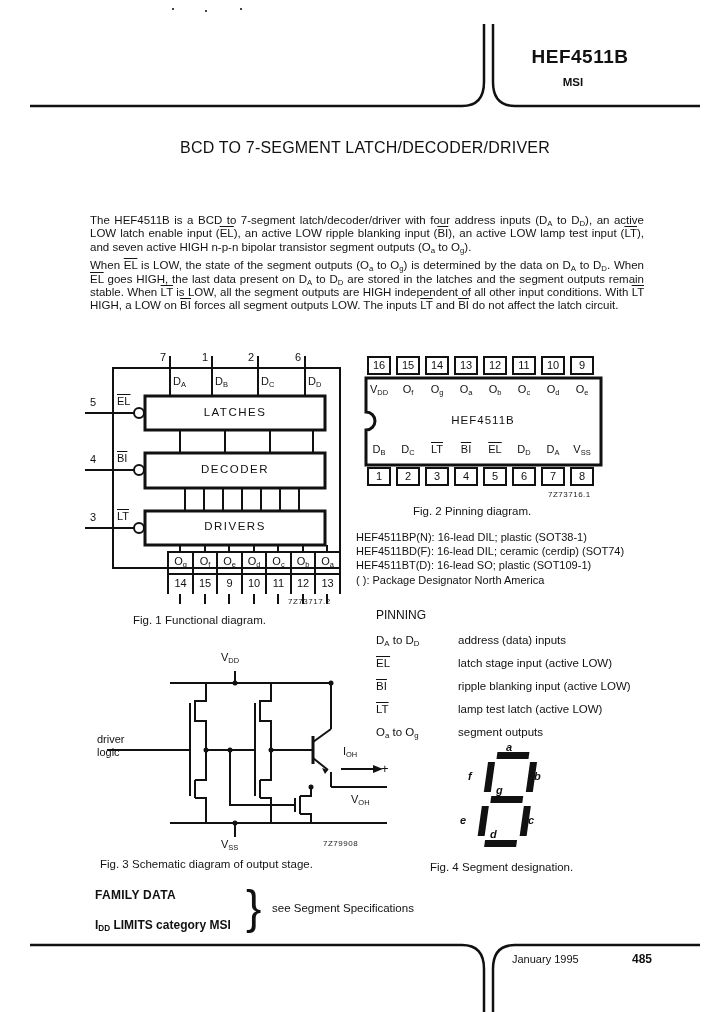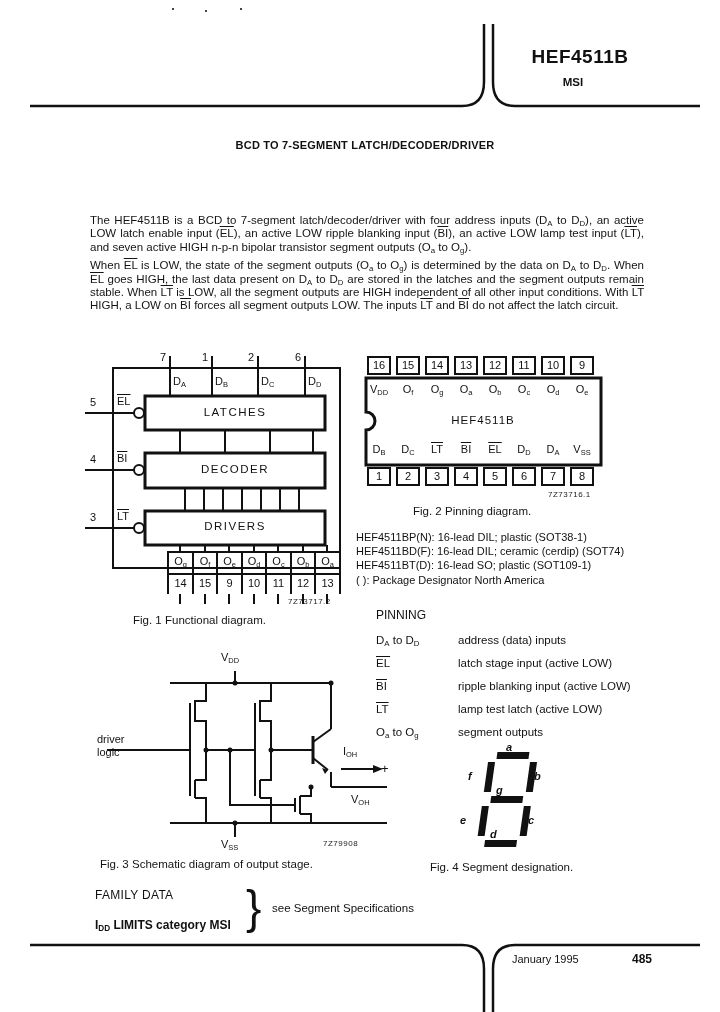--- a/index.html
+++ b/index.html
@@ -32,21 +32,21 @@
 
   <svg class="abs" style="left:28px;top:18px" width="676" height="92">
     <g stroke="#111" stroke-width="2.5" fill="none">
       <path d="M456,6 V64 Q456,88 434,88 L2,88"></path>
       <path d="M465,6 V64 Q465,88 487,88 L672,88"></path>
     </g>
   </svg>
   <div class="txt ctr" style="left:505px;top:46px;width:150px;font-size:19px;font-weight:bold;letter-spacing:0.5px">HEF4511B</div>
   <div class="txt ctr" style="left:498px;top:76px;width:150px;font-size:11.5px;font-weight:bold">MSI</div>
 
-  <div class="txt ctr" style="left:90px;top:139px;width:550px;font-size:11px;font-weight:bold;letter-spacing:0.2px">BCD TO 7-SEGMENT LATCH/DECODER/DRIVER</div>
+  <div class="txt ctr" style="left:90px;top:139px;width:550px;font-size:16px;font-weight:normal;letter-spacing:0.2px">BCD TO 7-SEGMENT LATCH/DECODER/DRIVER</div>
 
   <div class="abs body-text" style="left:90px;top:214px;width:554px">
     <p>The HEF4511B is a BCD to 7-segment latch/decoder/driver with four address inputs (D<sub>A</sub> to D<sub>D</sub>), an active LOW latch enable input (<span class="ov">EL</span>), an active LOW ripple blanking input (<span class="ov">BI</span>), an active LOW lamp test input (<span class="ov">LT</span>), and seven active HIGH n-p-n bipolar transistor segment outputs (O<sub>a</sub> to O<sub>g</sub>).</p>
     <p>When <span class="ov">EL</span> is LOW, the state of the segment outputs (O<sub>a</sub> to O<sub>g</sub>) is determined by the data on D<sub>A</sub> to D<sub>D</sub>. When <span class="ov">EL</span> goes HIGH, the last data present on D<sub>A</sub> to D<sub>D</sub> are stored in the latches and the segment outputs remain stable. When <span class="ov">LT</span> is LOW, all the segment outputs are HIGH independent of all other input conditions. With <span class="ov">LT</span> HIGH, a LOW on <span class="ov">BI</span> forces all segment outputs LOW. The inputs <span class="ov">LT</span> and <span class="ov">BI</span> do not affect the latch circuit.</p>
   </div>
 
   <div class="abs" style="left:85px;top:348px;width:272px;height:300px">
     <svg width="272" height="260">
       <g stroke="#111" stroke-width="2" fill="none">
         <rect x="28" y="20" width="227" height="200"></rect>
@@ -335,21 +335,21 @@
     <div class="txt" style="left:66px;top:-7px;font-size:11px;font-weight:bold;font-style:italic">a</div>
     <div class="txt" style="left:28px;top:22px;font-size:11px;font-weight:bold;font-style:italic">f</div>
     <div class="txt" style="left:94px;top:22px;font-size:11px;font-weight:bold;font-style:italic">b</div>
     <div class="txt" style="left:56px;top:36px;font-size:11px;font-weight:bold;font-style:italic">g</div>
     <div class="txt" style="left:20px;top:66px;font-size:11px;font-weight:bold;font-style:italic">e</div>
     <div class="txt" style="left:88px;top:66px;font-size:11px;font-weight:bold;font-style:italic">c</div>
     <div class="txt" style="left:50px;top:80px;font-size:11px;font-weight:bold;font-style:italic">d</div>
   </div>
   <div class="txt cap" style="left:430px;top:861px">Fig. 4  Segment designation.</div>
 
-  <div class="txt" style="left:95px;top:888px;font-size:12px;font-weight:normal;letter-spacing:0.3px">FAMILY DATA</div>
+  <div class="txt" style="left:95px;top:888px;font-size:12px;font-weight:bold;letter-spacing:0.3px">FAMILY DATA</div>
   <div class="txt" style="left:95px;top:918px;font-size:12px;font-weight:bold">I<sub>DD</sub> LIMITS category MSI</div>
   <div class="txt" style="left:246px;top:880px;font-size:46px;font-weight:normal">}</div>
   <div class="txt" style="left:272px;top:902px;font-size:11.5px">see Segment Specifications</div>
 
   <svg class="abs" style="left:28px;top:935px" width="676" height="77">
     <g stroke="#111" stroke-width="2.5" fill="none">
       <path d="M2,10 H434 Q456,10 456,34 V77"></path>
       <path d="M672,10 H487 Q465,10 465,34 V77"></path>
     </g>
   </svg>

